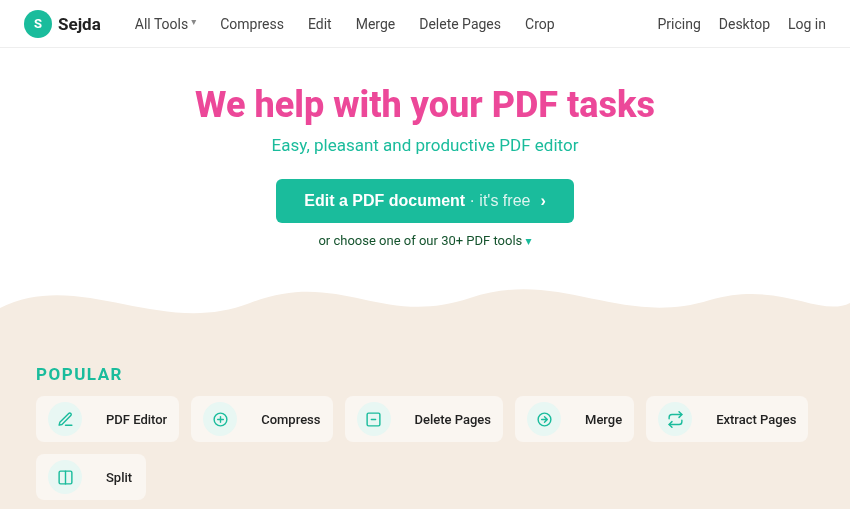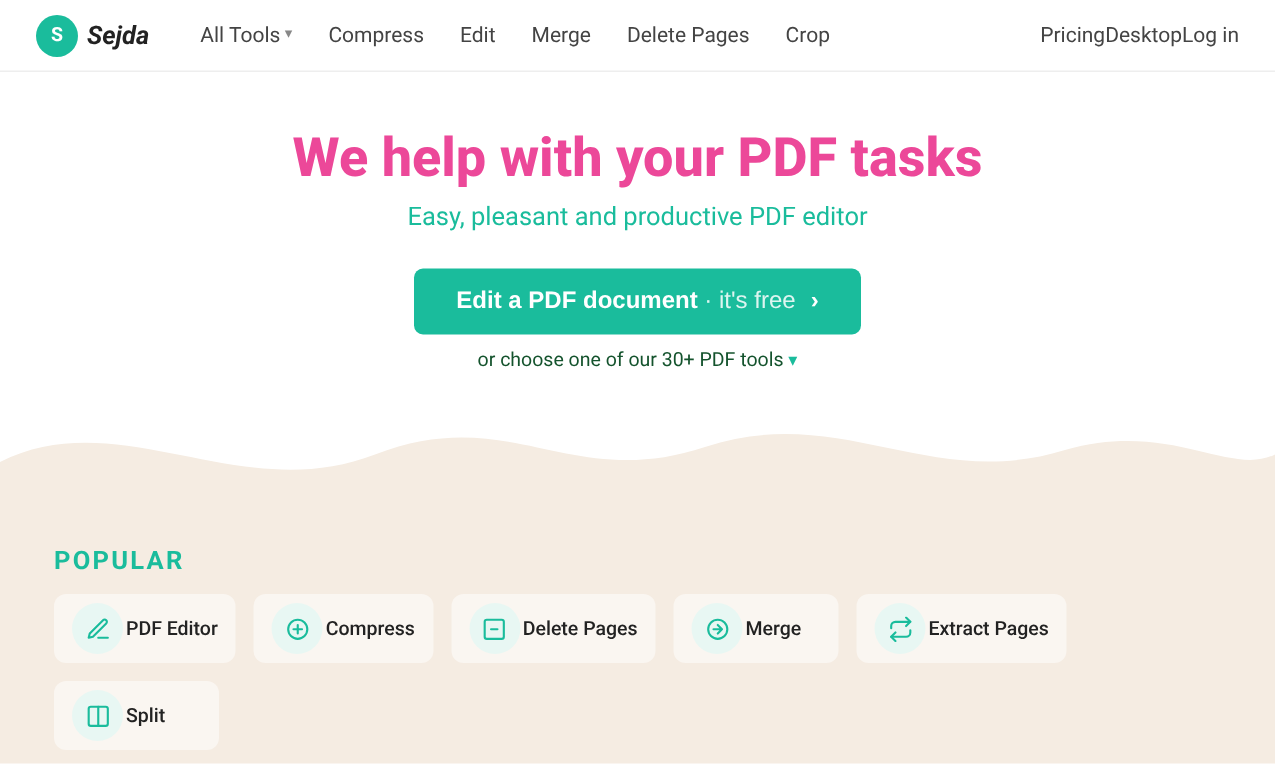--- a/index.html
+++ b/index.html
@@ -9,28 +9,28 @@
     nav {
       display: flex; align-items: center; padding: 0 24px; height: 48px;
       border-bottom: 1px solid #eee; background: #fff; position: relative; z-index: 10;
     }
     .logo-area { display: flex; align-items: center; gap: 6px; margin-right: 24px; }
     .logo-circle {
       width: 28px; height: 28px; border-radius: 50%; background: #1abc9c;
       display: flex; align-items: center; justify-content: center;
       color: #fff; font-weight: 700; font-size: 13px;
     }
-    .logo-text { font-weight: 700; font-size: 17px; color: #222; font-style: italic; }
+    .logo-text { font-weight: 700; font-size: 17px; color: #222; }
     .nav-links { display: flex; align-items: center; gap: 4px; }
     .nav-item {
       padding: 4px 10px; font-size: 14px; color: #444; cursor: pointer;
       border-radius: 4px; display: flex; align-items: flex-start; gap: 3px;
     }
     .nav-item .chevron { font-size: 10px; color: #888; }
-    .nav-right { margin-left: auto; display: flex; align-items: center; }
+    .nav-right { margin-left: auto; display: flex; align-items: center; gap: 18px; }
     .nav-right-item { font-size: 14px; color: #444; cursor: pointer; }
 
     
     .hero {
       text-align: center; padding: 36px 20px 20px; position: relative; z-index: 5;
     }
     .hero-title { font-size: 36px; font-weight: 800; color: #ec4899; line-height: 1.2; }
     .hero-sub { font-size: 17px; color: #1abc9c; margin-top: 8px; font-weight: 400; }
     .cta-btn {
       margin-top: 24px; display: inline-flex; align-items: center; gap: 10px;
@@ -51,21 +51,21 @@
     
     .tools-bg {
       background: #f5ece2; padding: 0 36px 28px; margin-top: -2px;
     }
     .section-label {
       font-size: 17px; font-weight: 700; color: #1abc9c; letter-spacing: 1.5px;
       padding-top: 18px; padding-bottom: 12px; text-transform: uppercase;
     }
     .tools-row { display: flex; align-items: center; gap: 12px; flex-wrap: wrap; }
     .tool-item {
-      display: flex; align-items: center; gap: 2px; cursor: pointer;
+      display: flex; align-items: center; gap: 24px; cursor: pointer;
       padding: 6px 12px; border-radius: 8px; background: rgba(255,255,255,0.5);
       min-width: 110px;
     }
     .tool-icon {
       width: 34px; height: 34px; border-radius: 50%; background: #e8f7f3;
       display: flex; align-items: center; justify-content: center; flex-shrink: 0;
     }
     .tool-icon svg { width: 17px; height: 17px; }
     .tool-name { font-size: 13px; color: #222; font-weight: 500; }
   </style>

